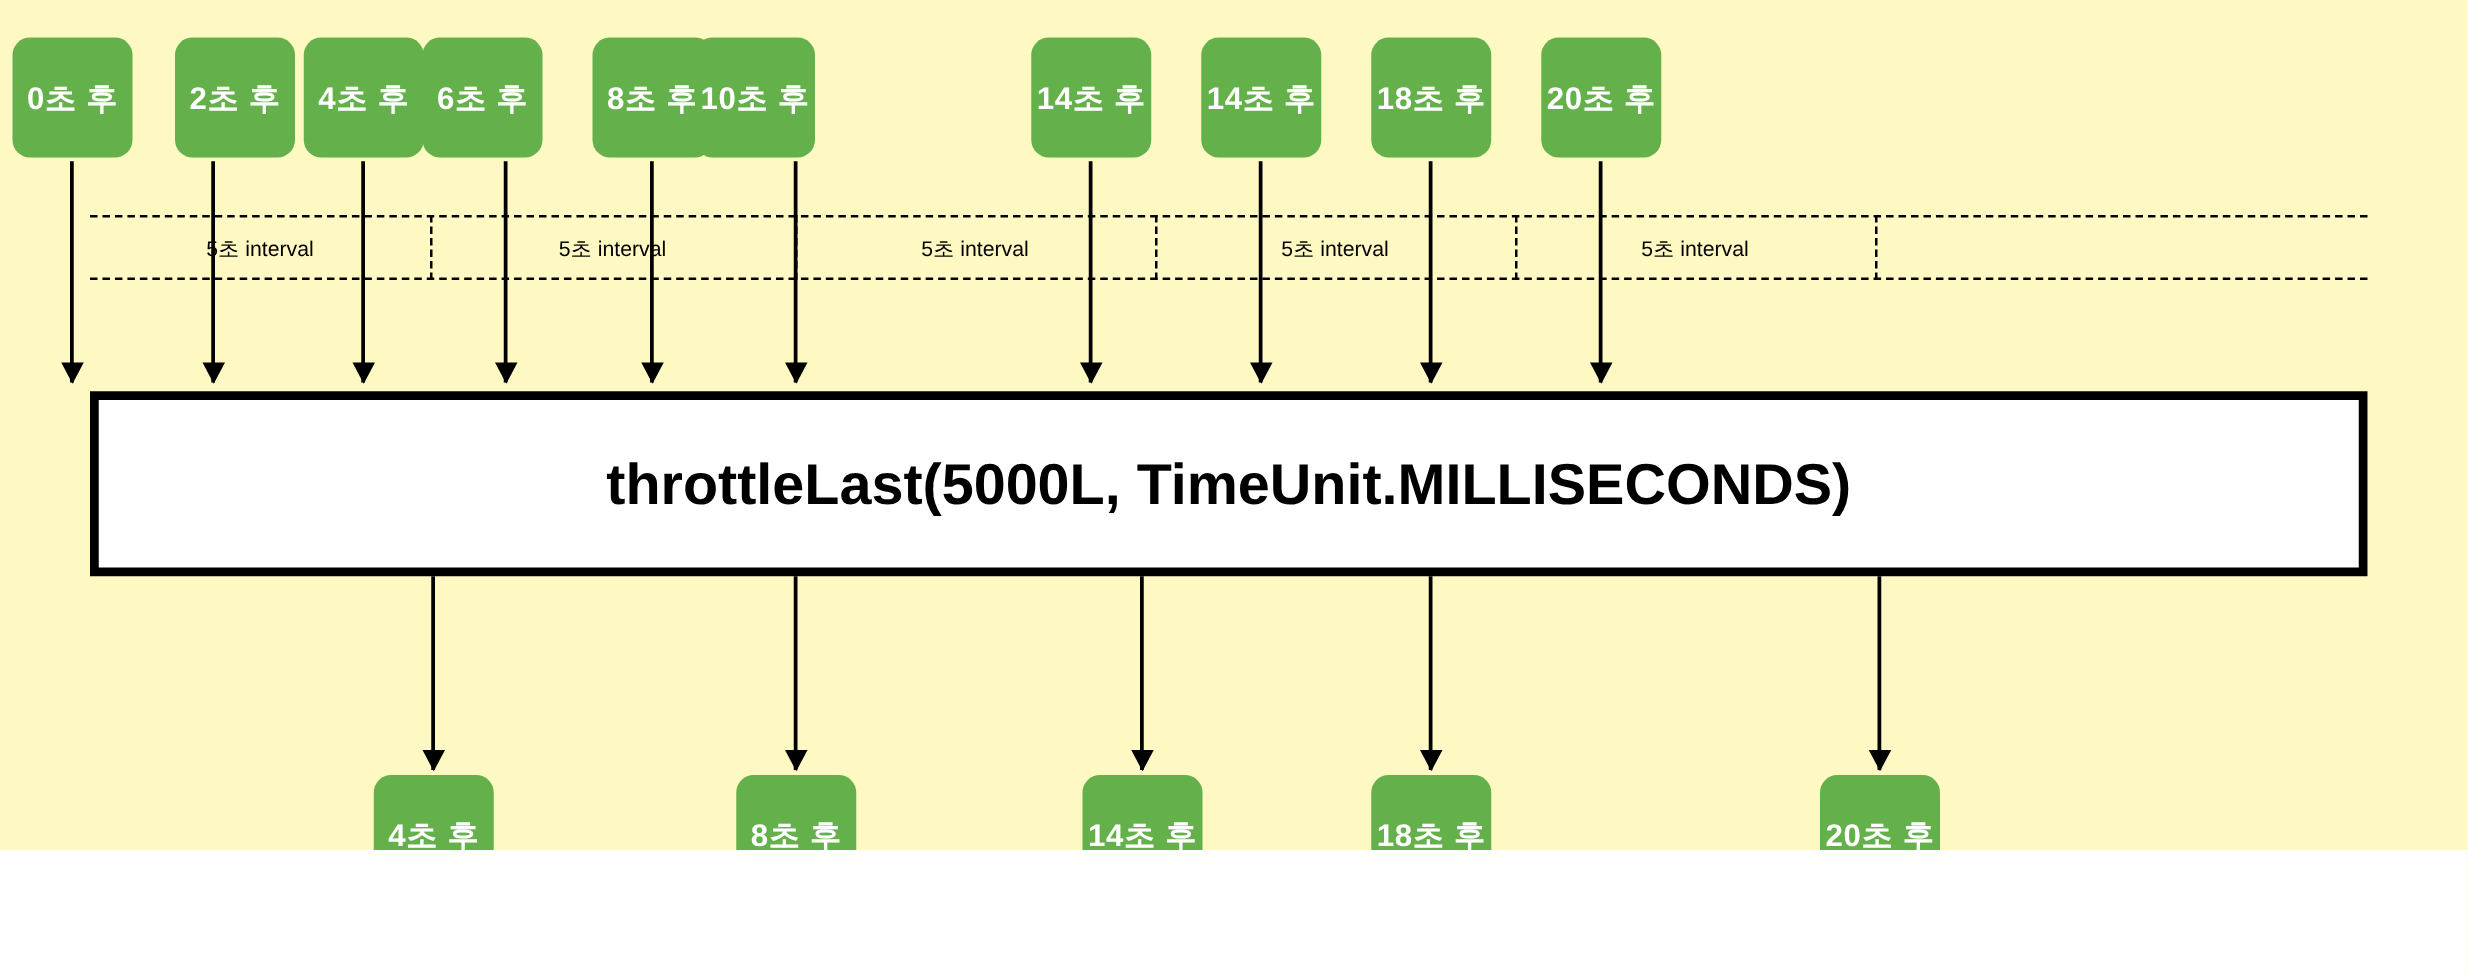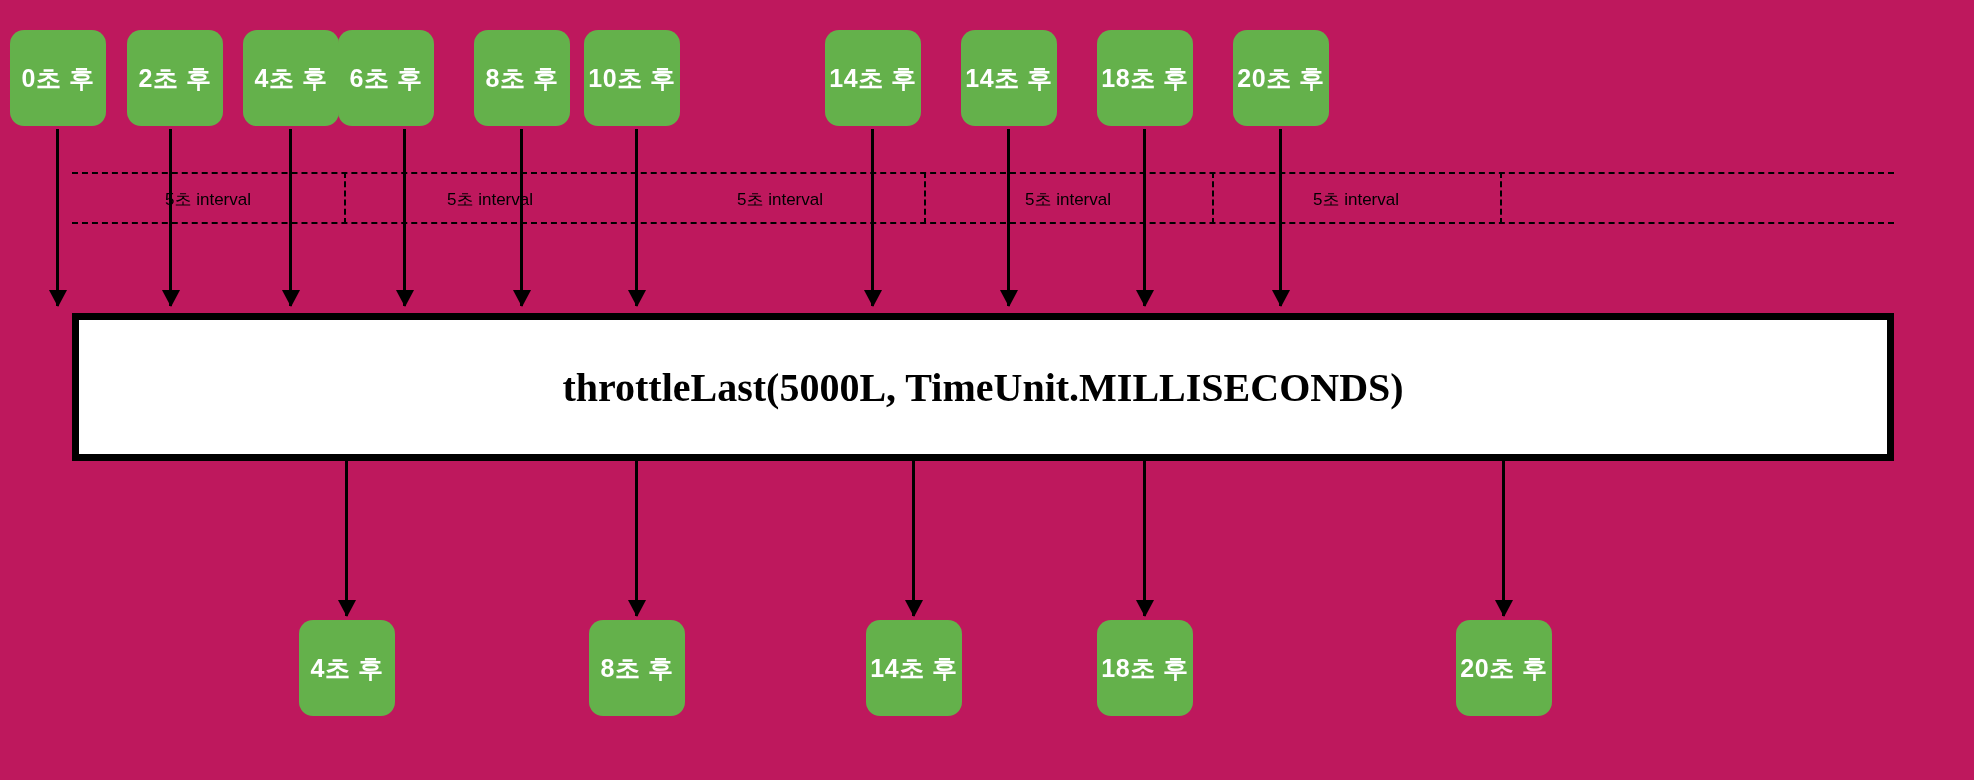--- a/index.html
+++ b/index.html
@@ -6,22 +6,22 @@
     margin: 0;
     padding: 0;
     background: #ffffff;
   }
   body {
     font-family: "Liberation Sans", sans-serif;
   }
   #stage {
     position: relative;
     width: 1974px;
-    height: 780px;
-    background: #be185d;
+    height: 680px;
+    background: #fef9c3;
     overflow: hidden;
   }
   .evt-box {
     position: absolute;
     background: #64B14B;
     border-radius: 14px;
     color: #ffffff;
     font-family: "Liberation Sans", sans-serif;
     font-weight: bold;
     font-size: 25px;
@@ -49,23 +49,23 @@
     width: 1822px;
     height: 148px;
     border: 7px solid #000000;
     background: #ffffff;
     box-sizing: border-box;
     display: flex;
     align-items: center;
     justify-content: center;
   }
   .op-label {
-    font-family: Liberation Serif, serif;
+    font-family: Liberation Sans, sans-serif;
     font-weight: bold;
-    font-size: 40px;
+    font-size: 46px;
     color: #000000;
     letter-spacing: 0px;
     white-space: nowrap;
   }
   .arrow {
     position: absolute;
     width: 3px;
     background: #000000;
   }
   .arrow::after {
@@ -117,33 +117,33 @@
 </style>
 </head>
 <body>
 
 <div id="stage">
 
   <div>
     <div class="evt-box top" style="left:10px">
         <span>0초 후</span>
       </div>
-    <div class="evt-box top" style="left:127px">
+    <div class="evt-box top" style="left:140px">
         <span>2초 후</span>
       </div>
     <div class="evt-box top" style="left:243px">
         <span>4초 후</span>
       </div>
     <div class="evt-box top" style="left:338px">
         <span>6초 후</span>
       </div>
     <div class="evt-box top" style="left:474px">
         <span>8초 후</span>
       </div>
-    <div class="evt-box top" style="left:584px">
+    <div class="evt-box top" style="left:556px">
         <span>10초 후</span>
       </div>
     <div class="evt-box top" style="left:825px">
         <span>14초 후</span>
       </div>
     <div class="evt-box top" style="left:961px">
         <span>14초 후</span>
       </div>
     <div class="evt-box top" style="left:1097px">
         <span>18초 후</span>

